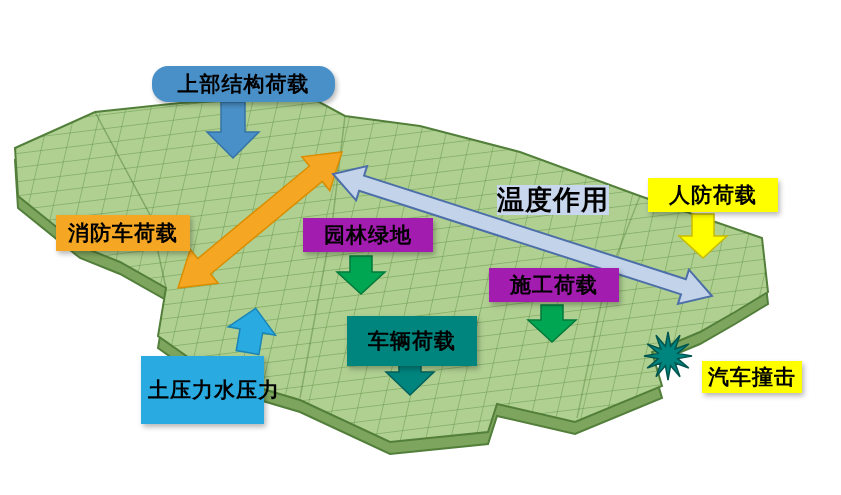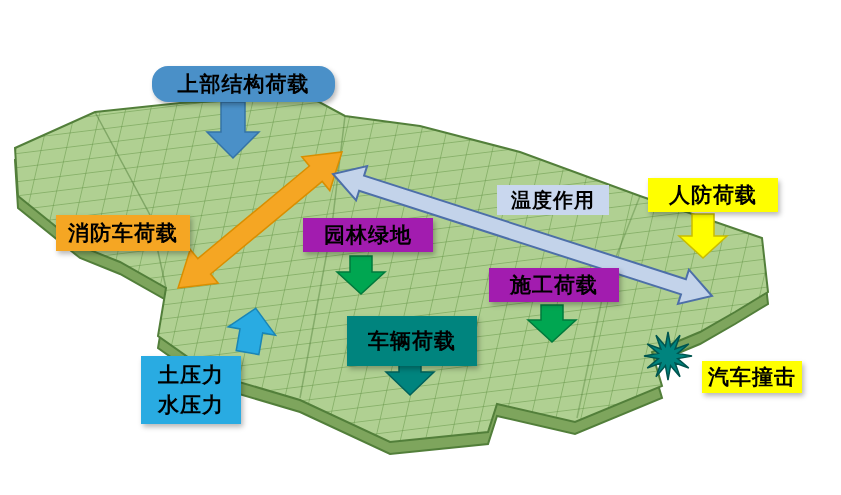--- a/index.html
+++ b/index.html
@@ -9,26 +9,26 @@
   }
   svg.scene{position:absolute;left:0;top:0;width:841px;height:495px;}
   .label{
     position:absolute;display:flex;align-items:center;justify-content:center;
     font-weight:700;font-size:21px;color:#000;text-align:center;
     box-shadow:2px 3px 5px rgba(0,0,0,.28);
     letter-spacing:1px;white-space:nowrap;
   }
   .bg-blue{background:#4A90C8;border-radius:16px;}
   .bg-orange{background:#F5A623;}
-  .bg-lightblue{background:#C9D7EE;box-shadow:none;font-size:20px;}
+  .bg-lightblue{background:#C9D7EE;box-shadow:none;font-size:27px;}
   .bg-yellow{background:#FFFF00;}
   .bg-green{background:#a21caf;}
   .bg-teal{background:#00847E;}
   .bg-cyan{background:#29ABE2;}
-  .two-line{flex-direction:column;line-height:1.45;}
+  .two-line{flex-direction:row;line-height:1.45;padding-left:23px;}
 </style>
 </head>
 <body>
 
 <div class="canvas">
 
   <svg class="scene" viewBox="0 0 841 495" aria-hidden="true">
     <defs>
       <pattern id="grid" width="26" height="14" patternUnits="userSpaceOnUse" patternTransform="rotate(-7) skewX(-20)">
         <rect width="26" height="14" fill="#ADCF8E"></rect>

